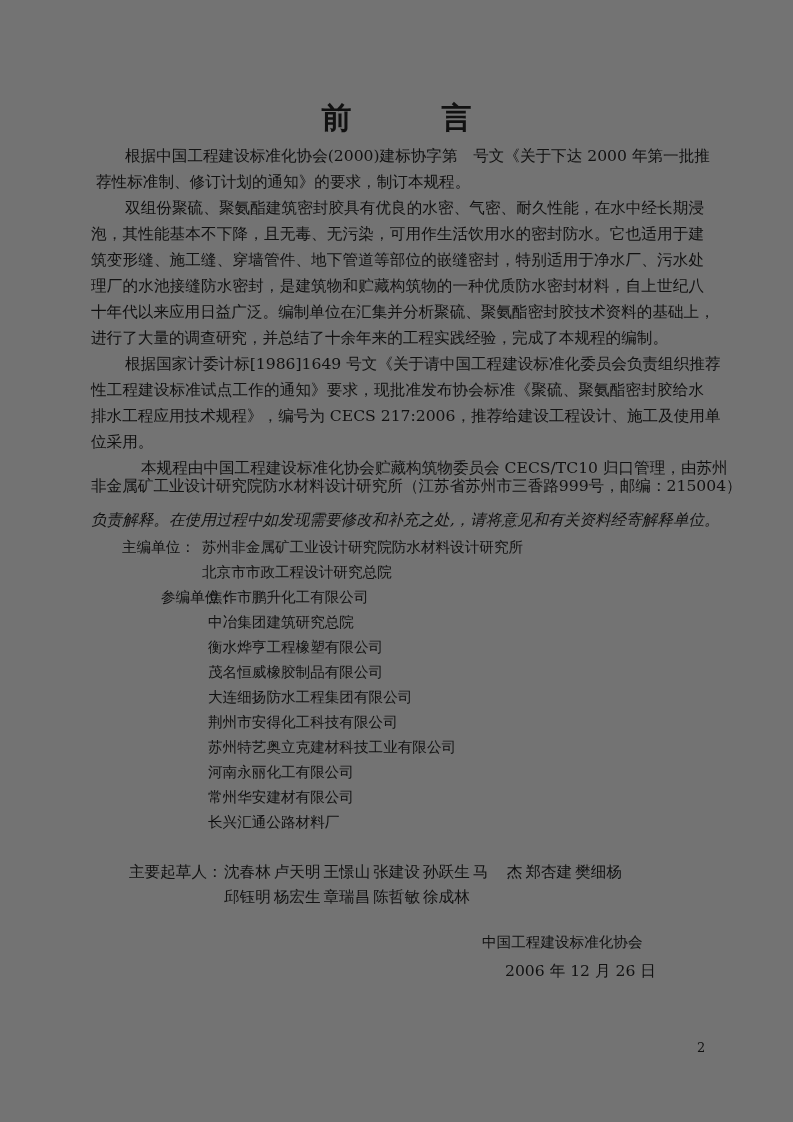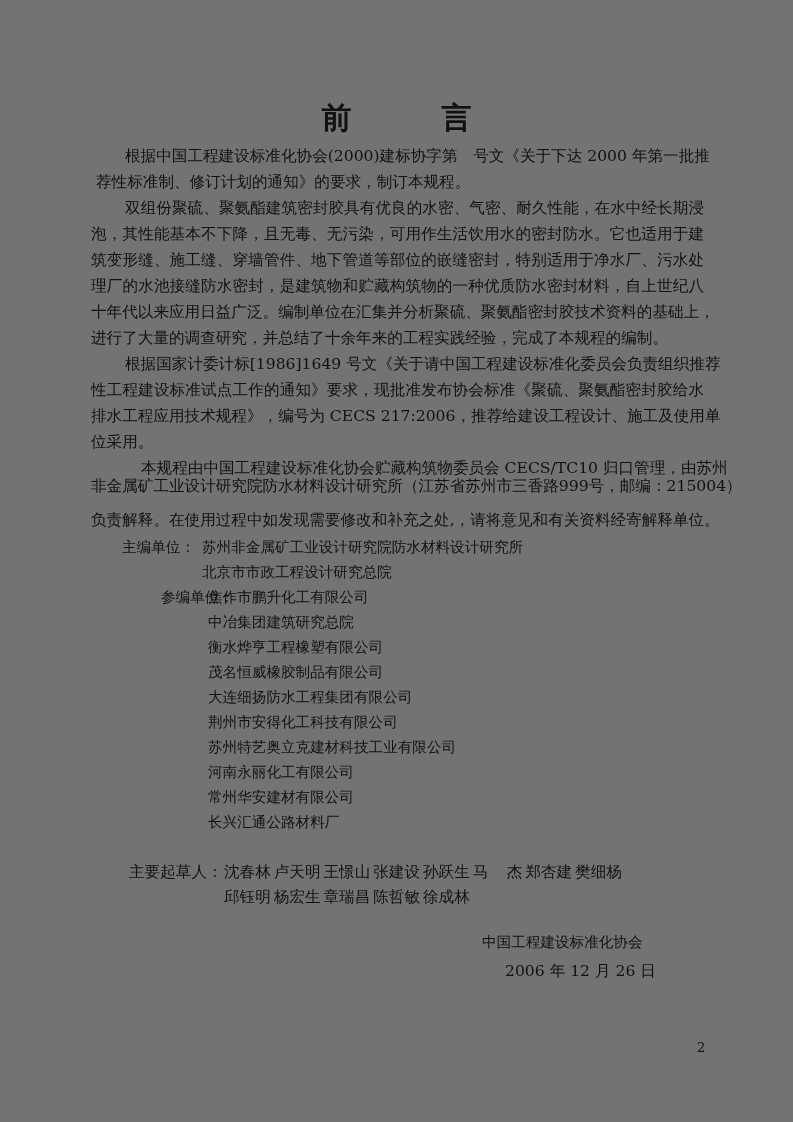--- a/index.html
+++ b/index.html
@@ -29,21 +29,21 @@
   <div class="line just" style="top:302px;">十年代以来应用日益广泛。编制单位在汇集并分析聚硫、聚氨酯密封胶技术资料的基础上，</div>
   <div class="line" style="left:91px;top:328px;">进行了大量的调查研究，并总结了十余年来的工程实践经验，完成了本规程的编制。</div>
 
   <div class="line" style="left:125px;top:354px;width:579px;text-align:justify;text-align-last:justify;">根据国家计委计标[1986]1649 号文《关于请中国工程建设标准化委员会负责组织推荐</div>
   <div class="line just" style="top:380px;">性工程建设标准试点工作的通知》要求，现批准发布协会标准《聚硫、聚氨酯密封胶给水</div>
   <div class="line just" style="top:406px;">排水工程应用技术规程》，编号为 CECS 217:2006，推荐给建设工程设计、施工及使用单</div>
   <div class="line" style="left:91px;top:432px;">位采用。</div>
 
   <div class="line" style="left:125px;top:458px;width:579px;text-align:justify;text-align-last:justify;margin-left:16px;">本规程由中国工程建设标准化协会贮藏构筑物委员会 CECS/TC10 归口管理，由苏州</div>
   <div class="line just" style="top:476px;">非金属矿工业设计研究院防水材料设计研究所（江苏省苏州市三香路999号，邮编：215004）</div>
-  <div class="line just" style="top:510px;">负责解释。在使用过程中如发现需要修改和补充之处,，请将意见和有关资料经寄解释单位。</div>
+  <div class="line just" style="top:510px;font-style:italic;">负责解释。在使用过程中如发现需要修改和补充之处,，请将意见和有关资料经寄解释单位。</div>
 
   <div class="line sans" style="left:122px;top:537px;">主编单位：</div>
   <div class="line sans" style="left:202px;top:537px;">苏州非金属矿工业设计研究院防水材料设计研究所</div>
   <div class="line sans" style="left:202px;top:562px;">北京市市政工程设计研究总院</div>
 
   <div class="line sans" style="left:128px;top:587px;margin-left:33px;">参编单位：</div>
   <div class="line sans" style="left:208px;top:587px;">焦作市鹏升化工有限公司</div>
   <div class="line sans" style="left:208px;top:612px;">中冶集团建筑研究总院</div>
   <div class="line sans" style="left:208px;top:637px;">衡水烨亨工程橡塑有限公司</div>
   <div class="line sans" style="left:208px;top:662px;">茂名恒威橡胶制品有限公司</div>

